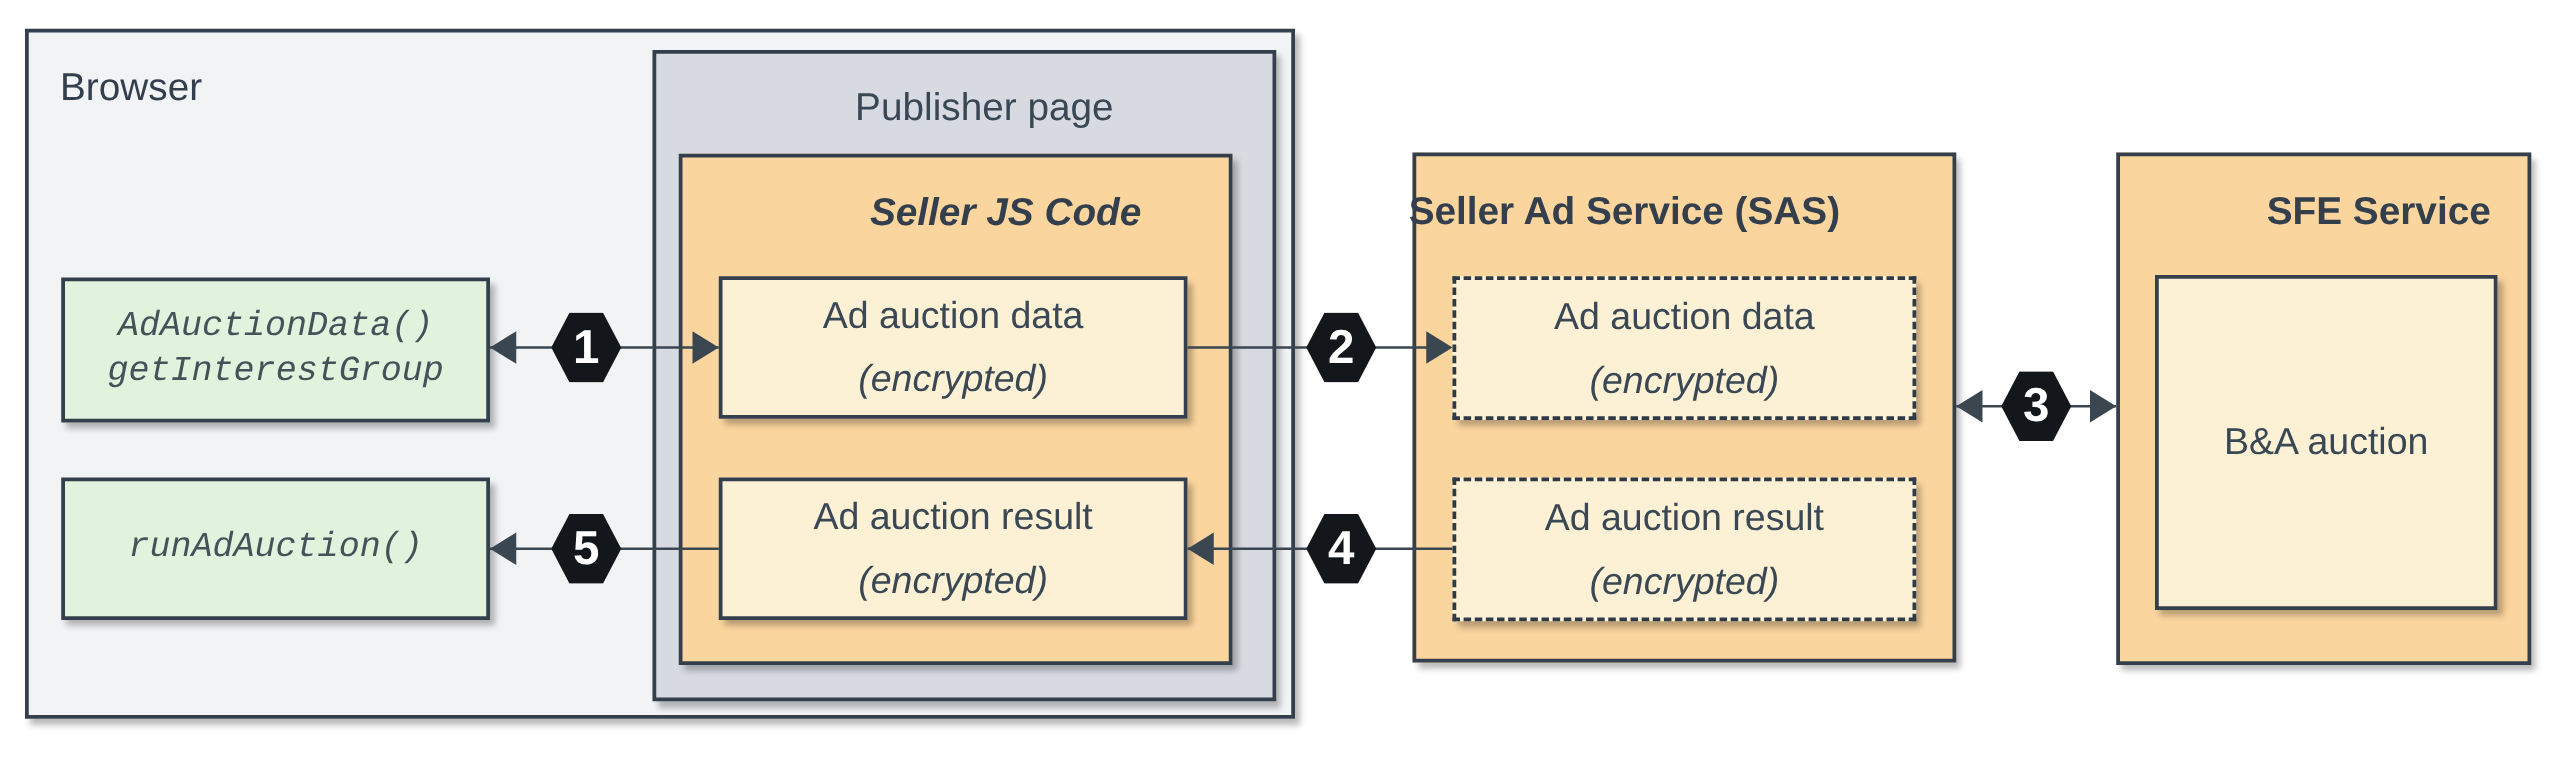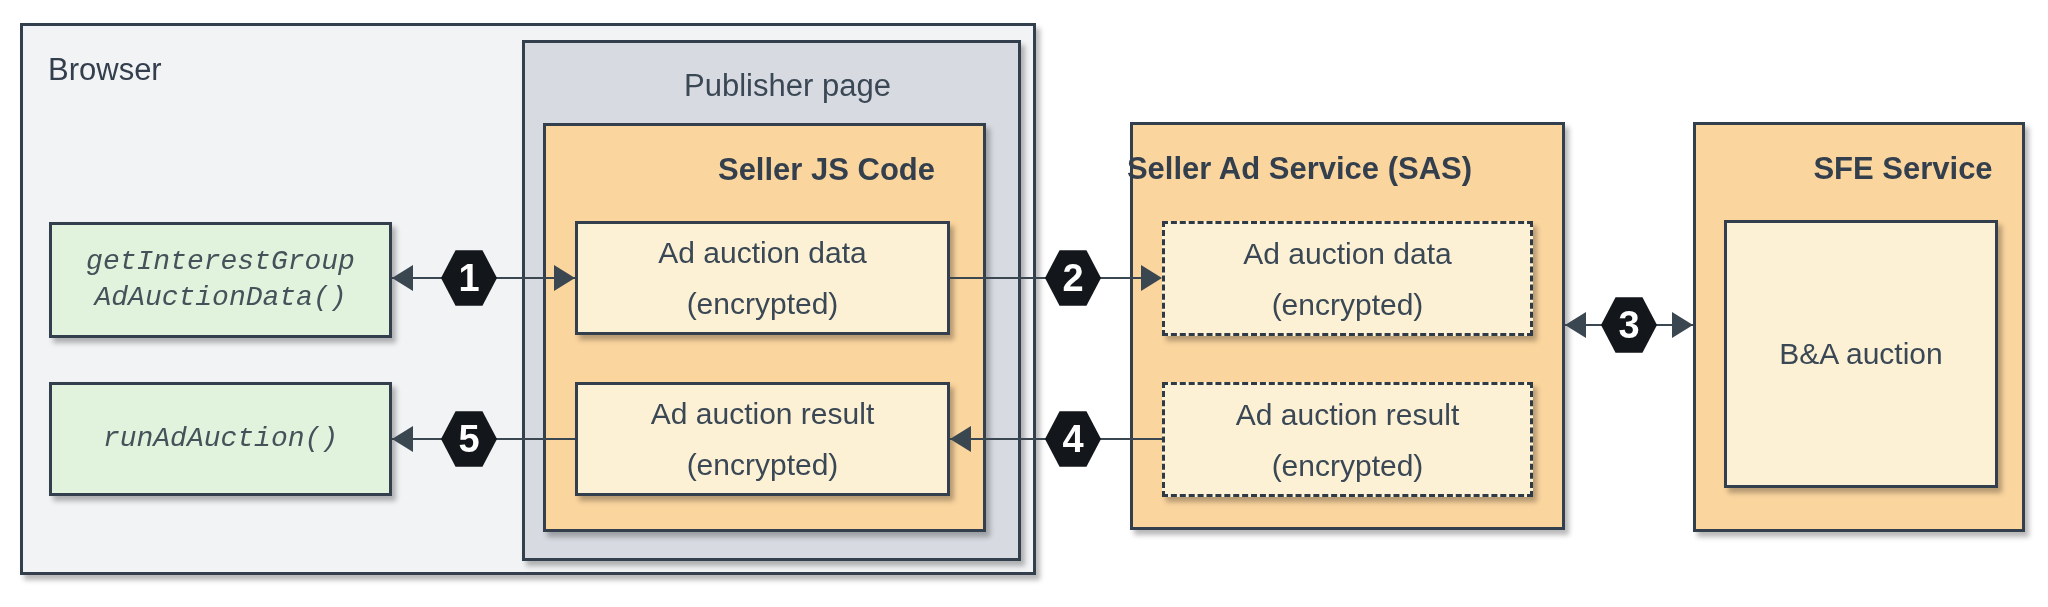--- a/index.html
+++ b/index.html
@@ -21,25 +21,25 @@
   .jsbox2{left:575px;top:382px;width:375px;height:114px;}
   .greenbox1{left:49px;top:222px;width:343px;height:116px;}
   .greenbox2{left:49px;top:382px;width:343px;height:114px;}
   .sasbox1{left:1162px;top:221px;width:371px;height:115px;}
   .sasbox2{left:1162px;top:382px;width:371px;height:115px;}
   .babox{left:1724px;top:220px;width:274px;height:268px;}
   .browser-label{position:absolute;left:48px;top:52px;font-size:31px;font-weight:normal;color:#333F4D;}
   .pub-label{position:absolute;left:522px;top:68px;width:499px;text-align:center;
              font-size:31px;color:#3A4754;padding-left:16px;}
   .htitle{position:absolute;font-size:31px;font-weight:bold;color:#333F4D;text-align:center;}
-  .t-sellerjs{left:573px;top:152px;width:507px;}
+  .t-sellerjs{left:551px;top:152px;width:507px;font-style:italic;}
   .t-sas{left:1082px;top:151px;width:435px;}
   .t-sfe{left:1693px;top:151px;width:388px;margin-left:16px;}
   .lbl{font-size:30px;color:#3A4754;line-height:37px;display:block;}
-  .enc{}
+  .enc{font-style:italic;}
   .code{font-family:"Liberation Mono","DejaVu Sans Mono",monospace;font-style:italic;
         font-size:28px;color:#44525A;line-height:36px;display:block;}
   .ba-label{font-size:30px;color:#3A4754;}
   .aline{position:absolute;height:2px;background:#3A4750;z-index:20;}
   .ah{position:absolute;width:0;height:0;z-index:21;}
   .ah-left{border-top:13px solid transparent;border-bottom:13px solid transparent;
            border-right:21px solid #3A4750;}
   .ah-right{border-top:13px solid transparent;border-bottom:13px solid transparent;
             border-left:21px solid #3A4750;}
   .hex{position:absolute;width:56px;height:58px;z-index:22;
@@ -65,22 +65,22 @@
   <div class="box cream jsbox1">
     <span class="lbl">Ad auction data</span>
     <span class="lbl enc">(encrypted)</span>
   </div>
   <div class="box cream jsbox2">
     <span class="lbl">Ad auction result</span>
     <span class="lbl enc">(encrypted)</span>
   </div>
 
   <div class="box green greenbox1">
+    <span class="code">AdAuctionData()</span>
     <span class="code">getInterestGroup</span>
-    <span class="code">AdAuctionData()</span>
   </div>
   <div class="box green greenbox2">
     <span class="code">runAdAuction()</span>
     <span class="code"></span>
   </div>
 
   <div class="box sas"></div>
   <div class="htitle t-sas">Seller Ad Service (SAS)</div>
 
   <div class="box cream dashedbox sasbox1">

